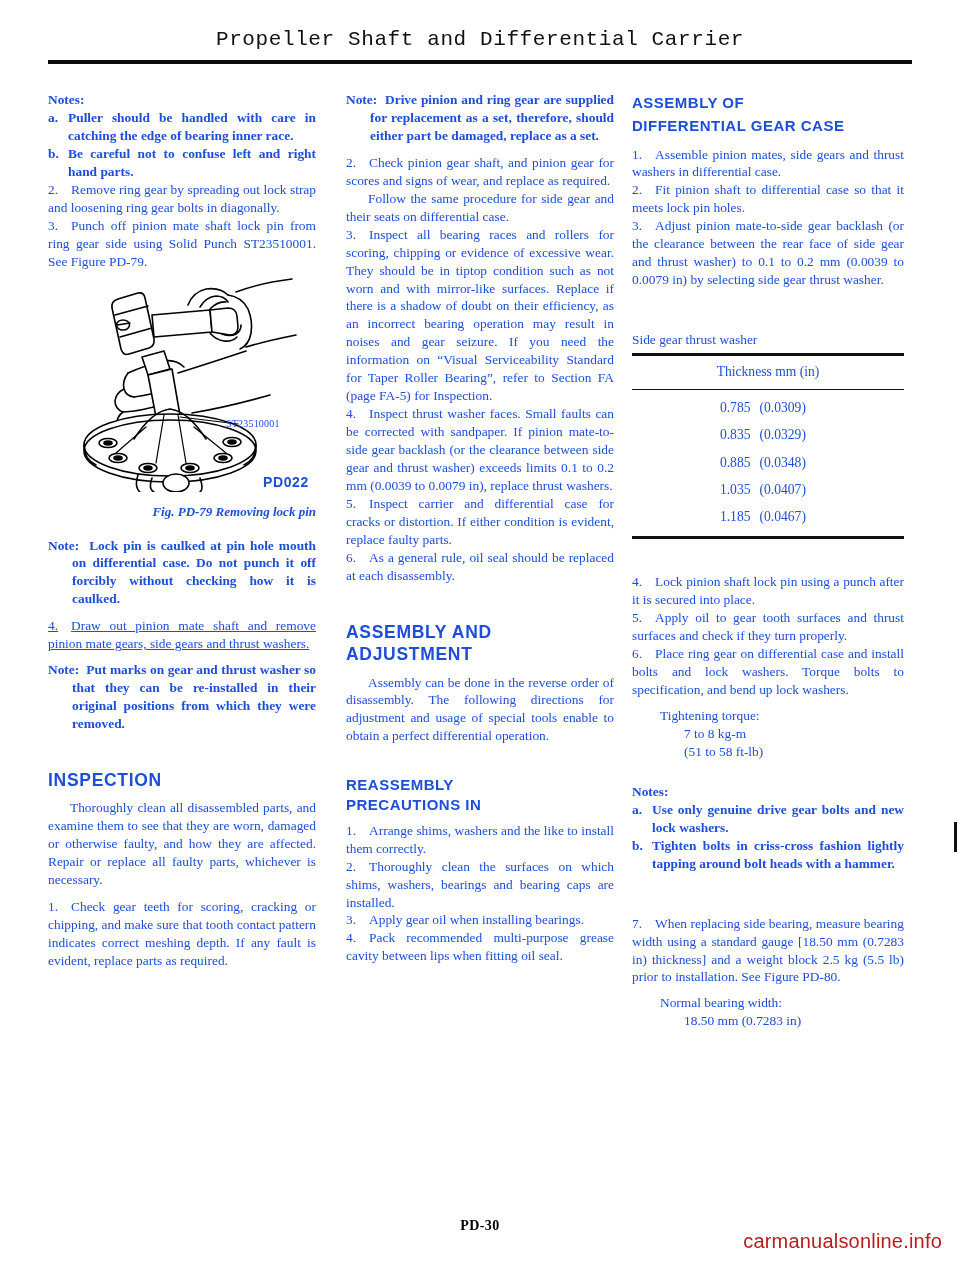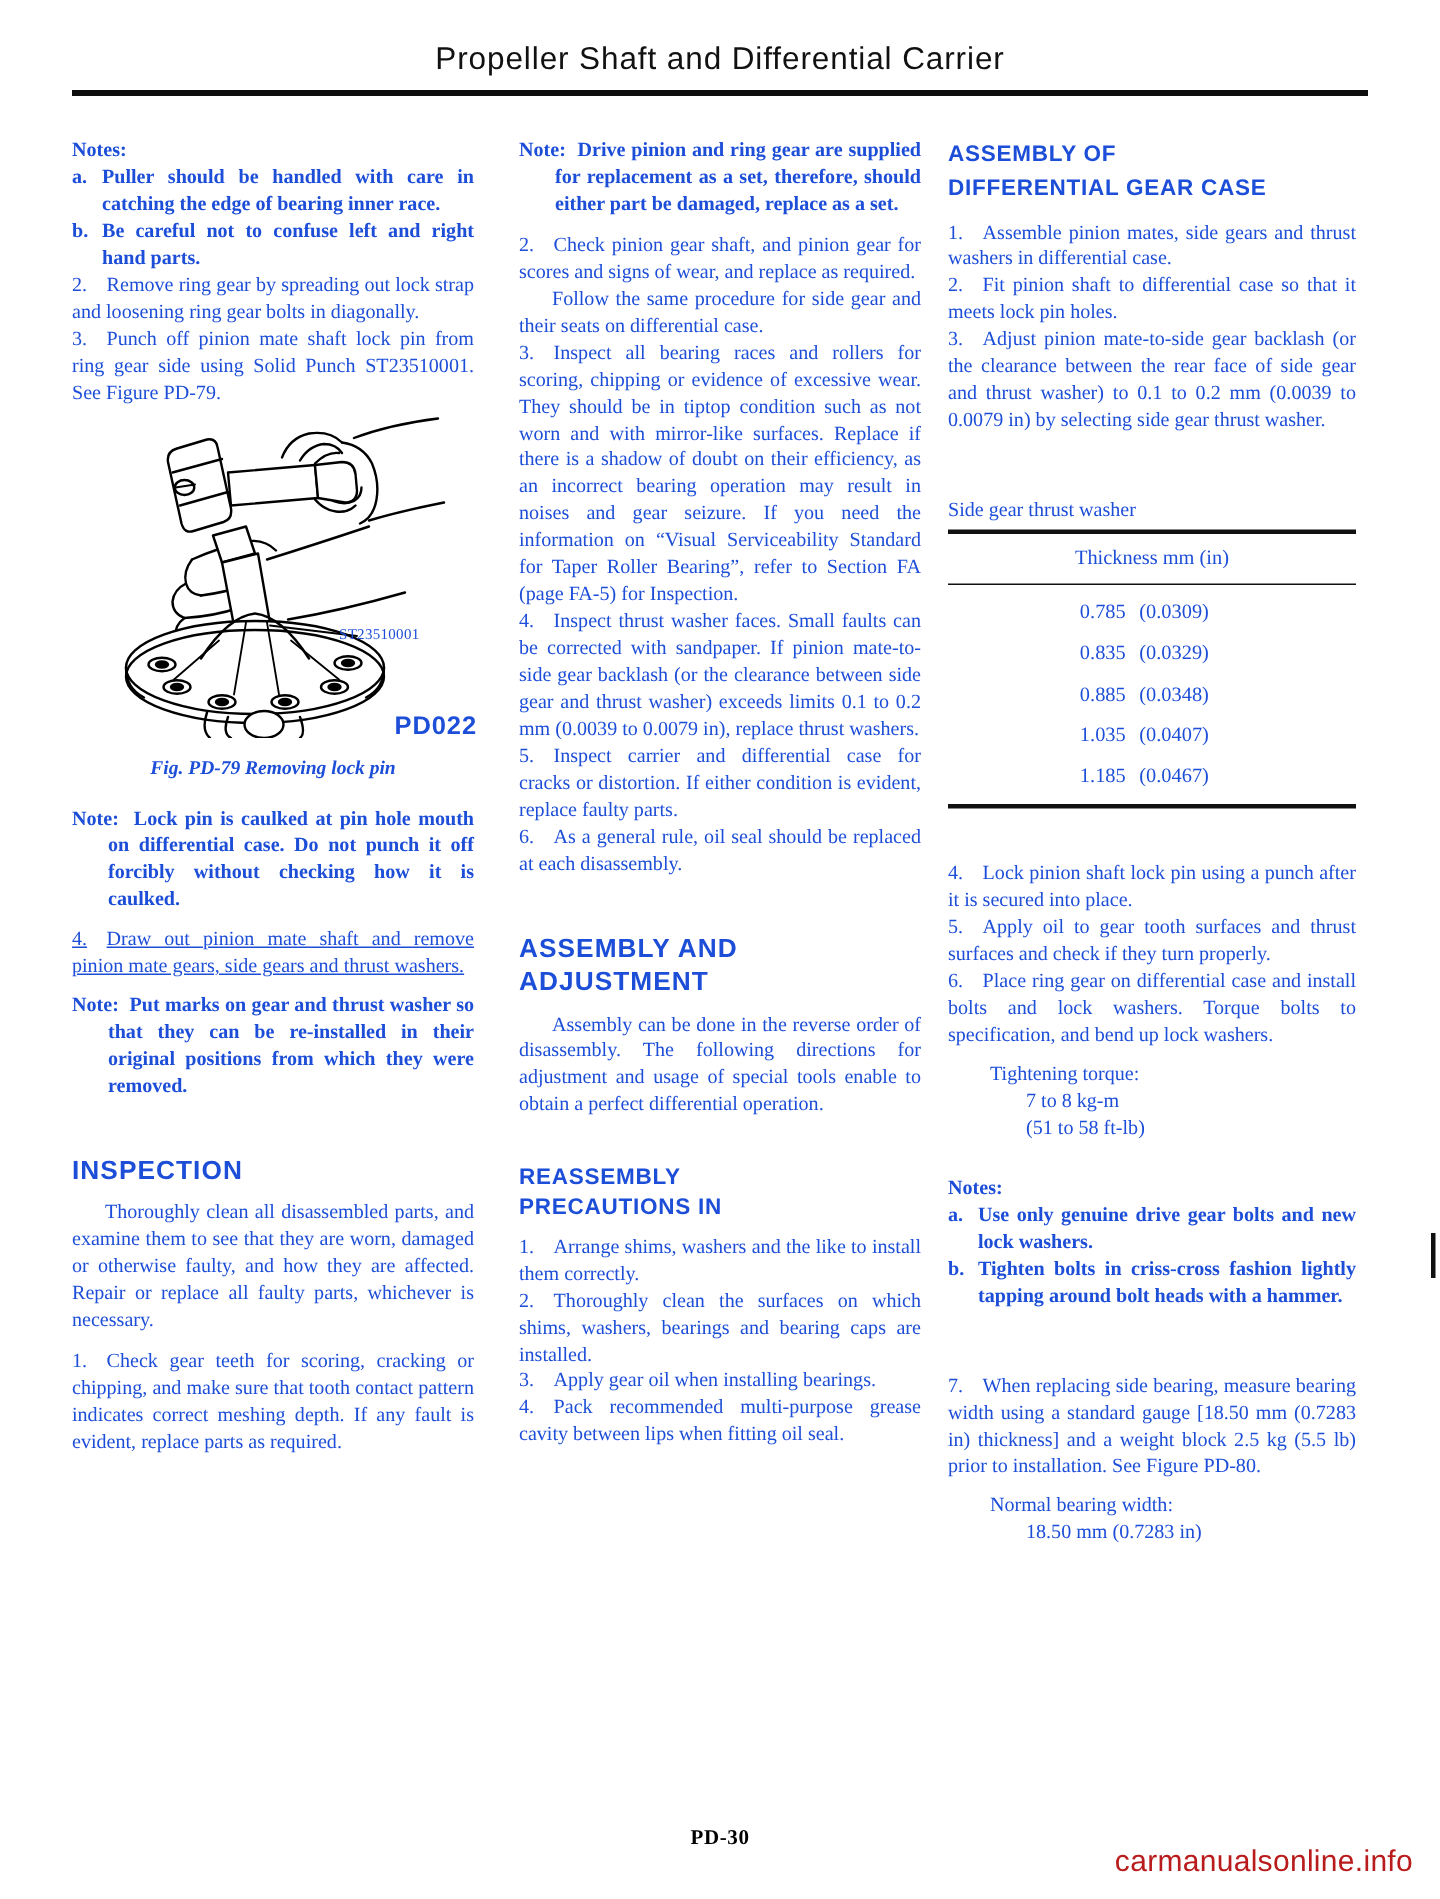--- a/index.html
+++ b/index.html
@@ -24,21 +24,21 @@
 
   
   .page-header {
     position: absolute;
     left: 48px;
     top: 28px;
     width: 864px;
     text-align: center;
     font-size: 21px;
     letter-spacing: 0.6px;
-    font-family: Liberation Sans, sans-serif;
+    font-family: Liberation Mono, monospace;
     font-weight: normal;
     color: #111;
   }
   .header-rule {
     position: absolute;
     left: 48px;
     top: 60px;
     width: 864px;
     height: 4px;
     background: #0d0d0d;
@@ -121,32 +121,32 @@
     left: 178px;
     top: 140px;
     font-size: 10px;
     font-family: "Liberation Serif", serif;
     letter-spacing: 0.2px;
   }
   .fig-code {
     position: absolute;
     left: 199px;
     top: 196px;
-    font-size: 17px;
+    font-size: 14px;
     font-family: "Liberation Sans", sans-serif;
     font-weight: bold;
     letter-spacing: 0.6px;
     padding-left: 16px;
   }
   .fig-caption {
     position: absolute;
     left: 0;
     top: 226px;
     width: 268px;
-    text-align: center;
+    text-align: right;
     font-style: italic;
     font-weight: bold;
     font-size: 13px;
   }
 
   
   .table-title {
     font-size: 13.4px;
     margin-bottom: 4px;
   }

